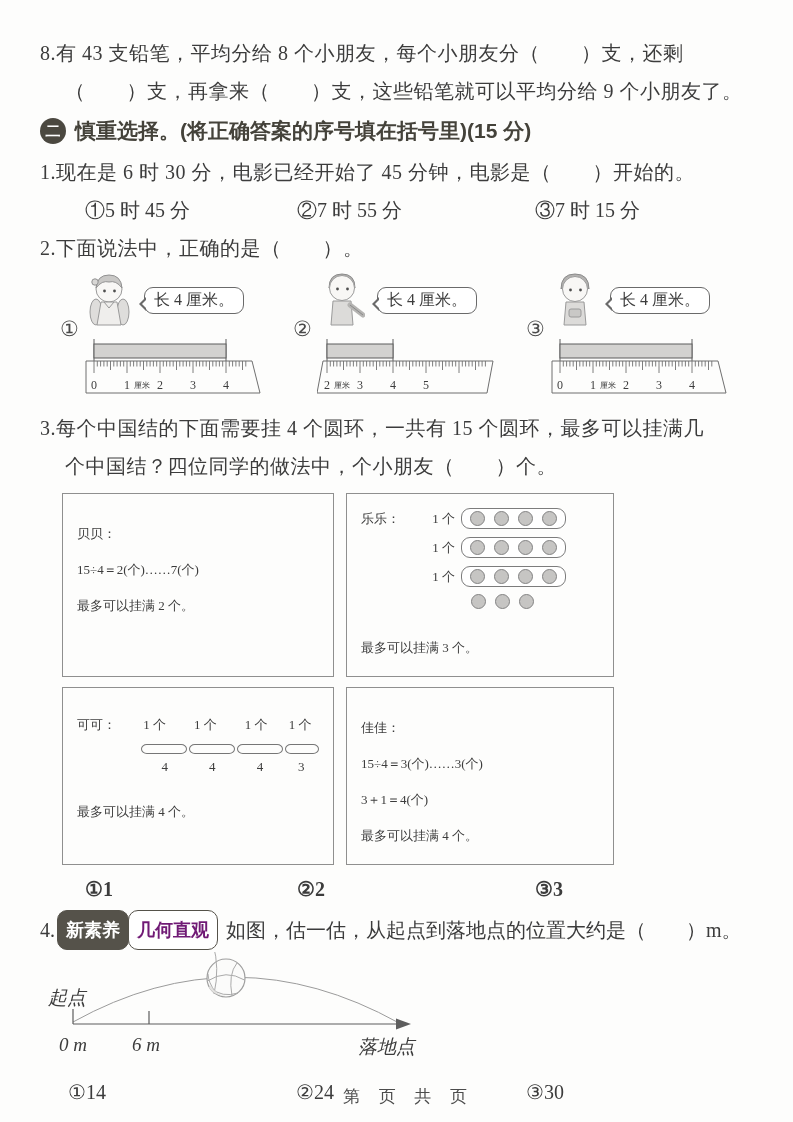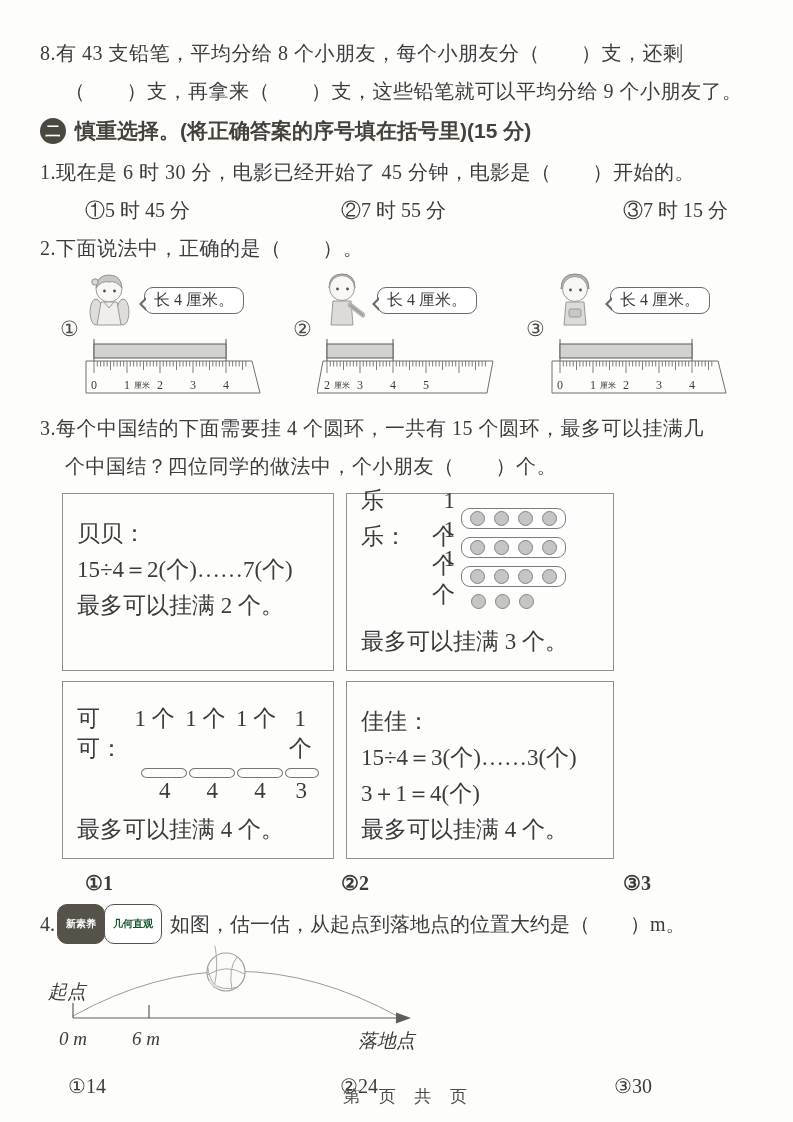--- a/index.html
+++ b/index.html
@@ -16,64 +16,64 @@
   .indent { padding-left:25px; }
 
   
   .section-header { display:flex; align-items:center; gap:9px; margin-top:7px;
     font-family:"Liberation Sans", sans-serif; font-weight:700; font-size:21px; color:#44423a; }
   .section-badge { flex:0 0 auto; width:26px; height:26px; border-radius:50%;
     background:#4b4840; color:#ffffff; display:flex; align-items:center; justify-content:center;
     font-size:15px; font-weight:700; }
 
   .options-row { display:grid; grid-template-columns:212px 238px auto; padding-left:45px;
-    line-height:34px; margin-top:2px;gap:44px; }
+    line-height:34px; margin-top:2px; }
   .options-row.q4 { grid-template-columns:228px 230px auto; padding-left:28px; }
 
   
   .figures-row { display:flex; gap:4px; margin-left:20px; margin-top:4px; }
   .figure { position:relative; width:235px; height:132px; }
   .fig-index { position:absolute; left:0; top:46px; font-size:21px; color:#4a4a4a; }
   .avatar { position:absolute; left:26px; top:0; }
   .bubble { position:absolute; left:84px; top:16px; background:#fff;
     border:1.5px solid #6a6a6a; border-radius:9px; padding:2px 9px; font-size:16px; white-space:nowrap; }
   .bubble::before { content:""; position:absolute; left:-13px; top:9px;
     border:7px solid transparent; border-right-color:#6a6a6a; }
   .bubble::after  { content:""; position:absolute; left:-9px; top:10px;
     border:6px solid transparent; border-right-color:#ffffff; }
   .ruler-wrap { position:absolute; left:24px; top:66px; }
 
   
   .boxes { display:grid; grid-template-columns:272px 268px; gap:10px 12px; margin-left:22px; margin-top:8px; }
-  .kbox { border:1px solid #8f8f8f; background:#fdfdfc; padding:10px 14px; line-height:36px; font-size:23px; }
+  .kbox { border:1px solid #8f8f8f; background:#fdfdfc; padding:10px 14px; line-height:36px; font-size:13px; }
   .kbox .pad-top { padding-top:12px; }
   .ring-row { display:flex; align-items:center; height:29px; }
   .ring-name { width:56px; }
   .ring-label { width:38px; text-align:right; margin-right:6px; }
   .ring-group { display:flex; gap:9px; border:1px solid #7c7c7c; border-radius:9px; padding:2px 8px; background:#fff; }
   .ring { width:15px; height:15px; border-radius:50%; background:#c6c5c3; border:1px solid #838383; }
   .loose-row { display:flex; gap:9px; margin-left:110px; margin-top:3px; height:22px; }
-  .concl { margin-top:8px; }
+  .concl { margin-top:14px; }
 
   .keke-labels { display:flex; line-height:30px; }
   .keke-name { width:64px; }
   .keke-unit { text-align:center; }
   .u1{width:62px}.u2{width:62px}.u3{width:62px}.u4{width:46px}
   .loaf-row { display:flex; padding-left:64px; gap:2px; align-items:flex-end; height:14px; }
   .loaf { height:10px; border:1px solid #767676; border-radius:7px/6px; background:#fdfdfc; }
   .l1,.l2,.l3 { width:60px; } .l4 { width:44px; }
   .num-row { display:flex; padding-left:64px; line-height:26px; }
   .num-col { text-align:center; }
 
   
   .q4-head { display:flex; align-items:center; line-height:36px; margin-top:4px; }
-  .tag { font-family:"Liberation Sans", sans-serif; font-size:10px; font-weight:700;
+  .tag { font-family:"Liberation Sans", sans-serif; font-size:18px; font-weight:700;
     border-radius:10px; padding:1px 8px; margin:0 2px; white-space:nowrap; }
   .tag.dark { background:#55524a; color:#fff; border:1.5px solid #55524a; }
-  .tag.light { background:#fff; color:#14532d; border:1.5px solid #55524a; margin-left:-3px; margin-right:8px; }
+  .tag.light { background:#fff; color:#701a75; border:1.5px solid #55524a; margin-left:-3px; margin-right:8px; }
   .traj-wrap { margin-top:2px;font-style:italic; }
 
   .footer { position:absolute; bottom:14px; left:12px; width:100%; text-align:center;
     font-family:"Liberation Sans", sans-serif; font-size:17px; color:#4c4c4c; letter-spacing:7px; }
 
   svg text { font-family:"Liberation Serif", serif; fill:#3c3c3c; }
 </style>
 </head>
 <body>
 

